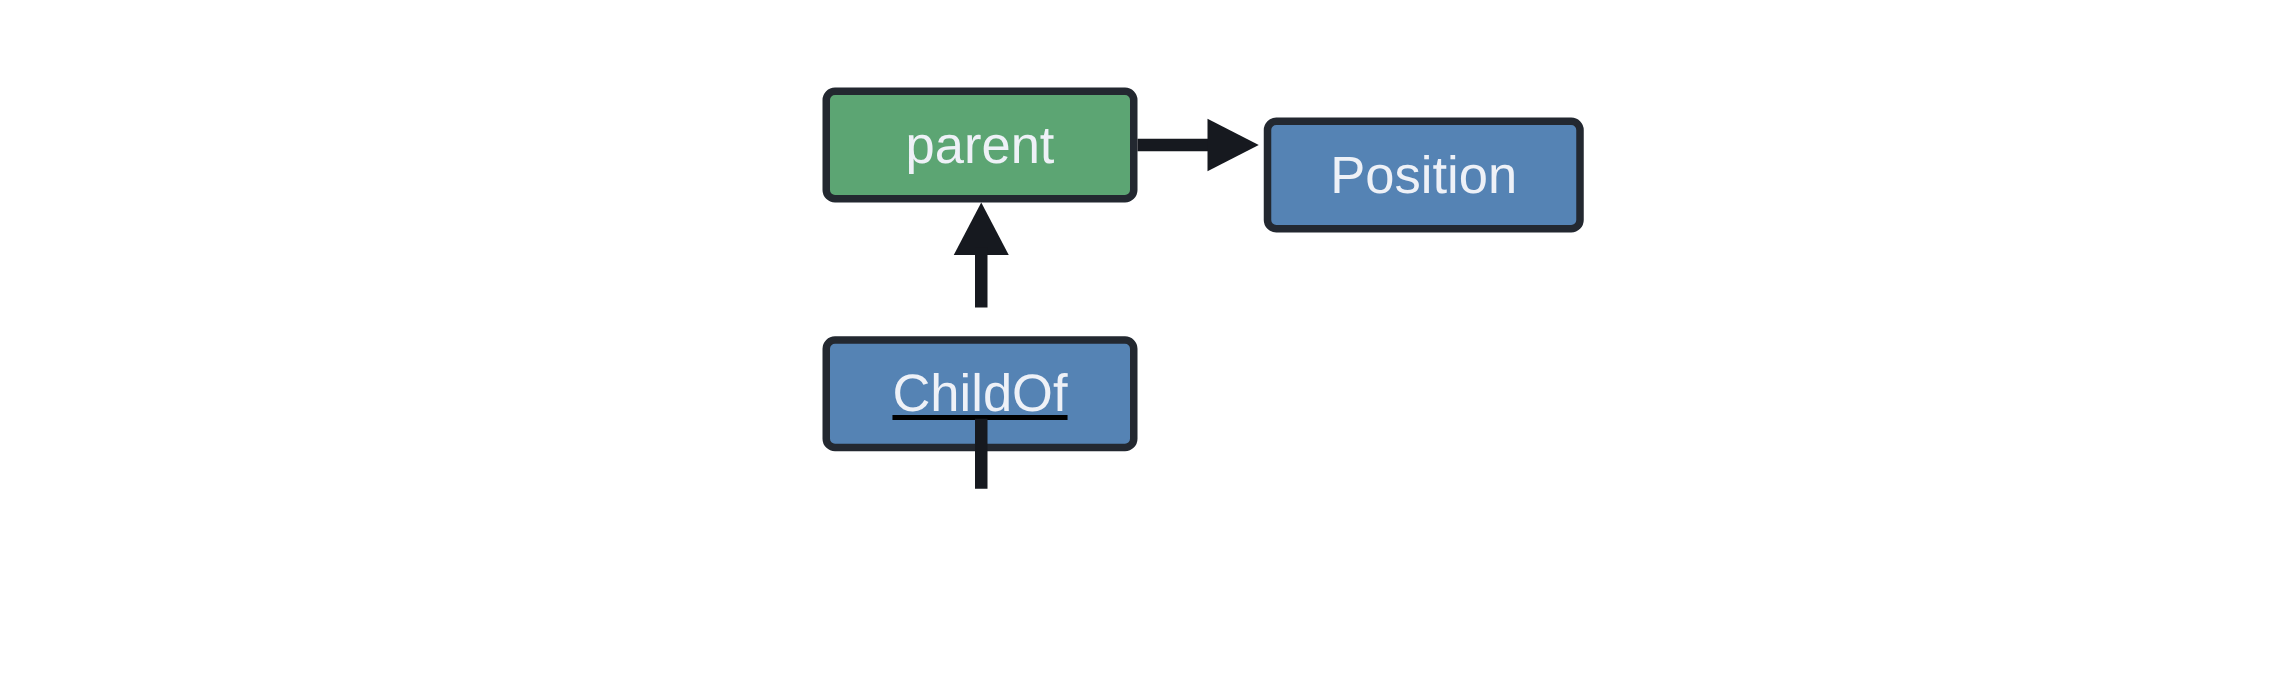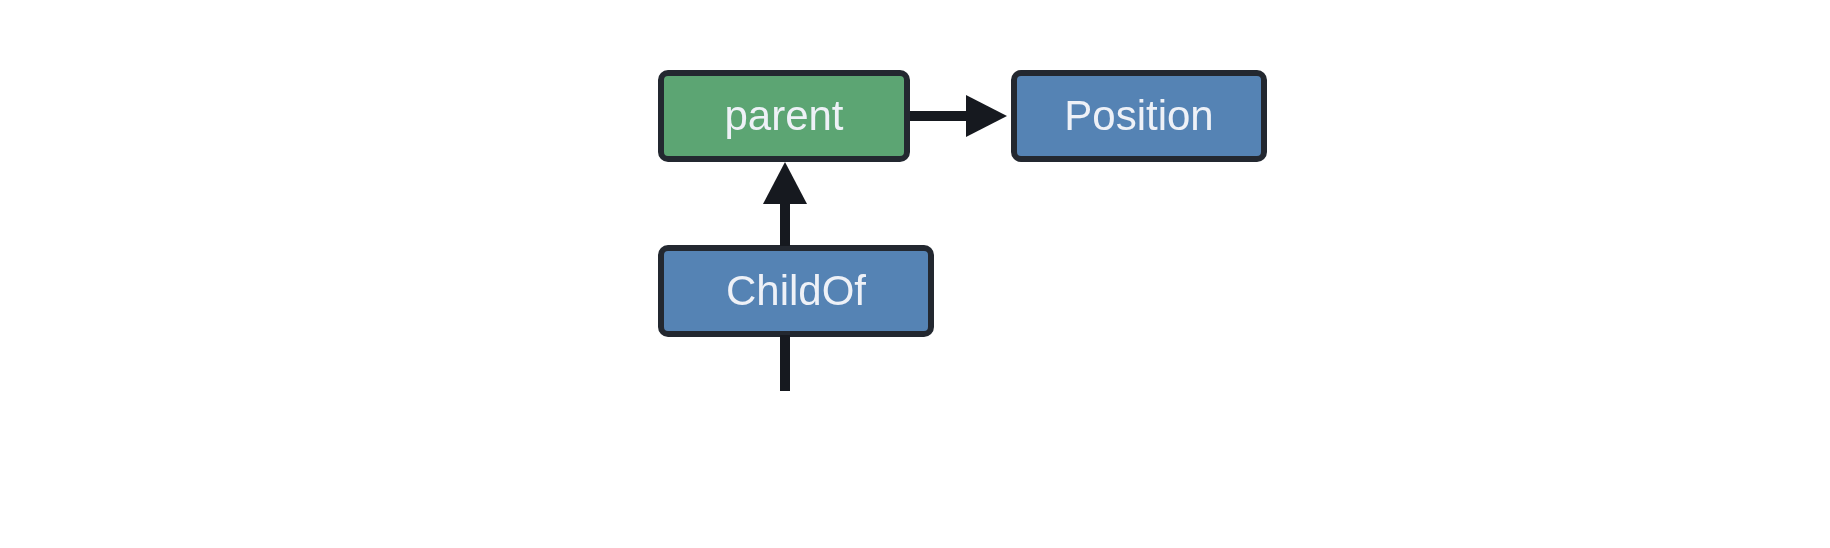--- a/index.html
+++ b/index.html
@@ -25,21 +25,21 @@
   .node {
     position: absolute;
     height: 92px;
     border: 6px solid var(--node-border);
     border-radius: 10px;
     display: flex;
     align-items: center;
     justify-content: center;
   }
   .node.green { background: var(--entity-fill); }
-  .node.blue  { background: var(--component-fill); }
+  .node.blue  { background: var(--component-fill); margin-top: 24px; }
   .node-label {
     color: var(--label-text);
     font-size: 42px;
     line-height: 1;
     white-space: nowrap;
   }
   .edge-shaft-h {
     position: absolute;
     height: 10px;
     background: var(--arrow);
@@ -70,21 +70,21 @@
 <div class="canvas">
 
   <div class="node green" style="left:658px; top:70px; width:252px;">
     <span class="node-label">parent</span>
   </div>
 
   <div class="node blue" style="left:1011px; top:70px; width:256px;">
     <span class="node-label">Position</span>
   </div>
 
-  <div class="node blue" style="left:658px; top:245px; width:276px;">
+  <div class="node blue" style="left:658px; top:245px; width:252px;text-decoration:underline;">
     <span class="node-label">ChildOf</span>
   </div>
 
 
   <div class="edge-shaft-h" style="left:910px; top:111px; width:62px;"></div>
   <div class="arrowhead-right" style="left:966px; top:95px;"></div>
 
   <div class="arrowhead-up" style="left:763px; top:162px;"></div>
   <div class="edge-shaft-v" style="left:780px; top:198px; height:48px;"></div>
 

